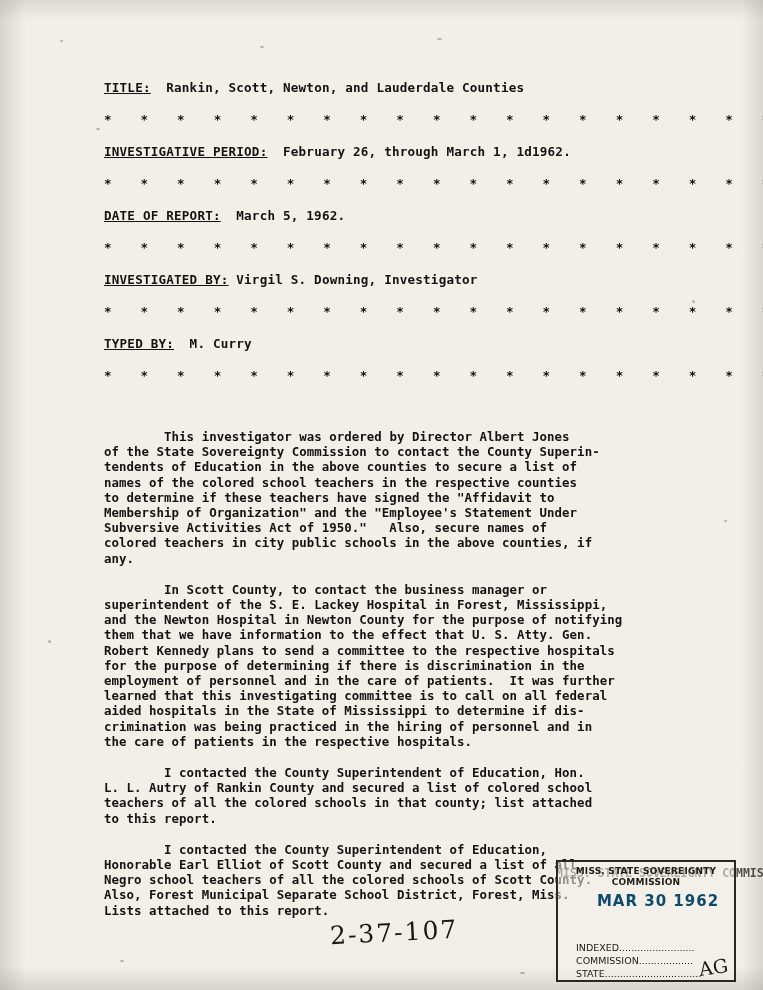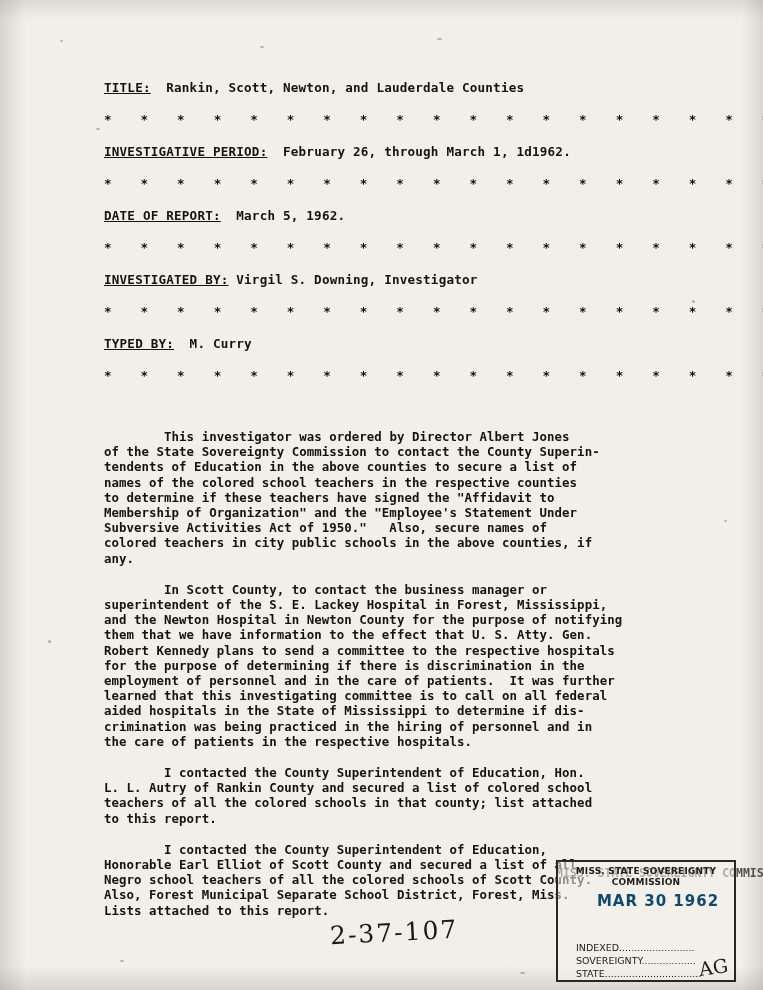--- a/index.html
+++ b/index.html
@@ -227,19 +227,19 @@
 
   <div class="handwriting">2-37-107</div>
 
   <div class="overlap-text">MISS. STATE SOVEREIGNTY COMMISSION</div>
 
   <div class="stamp">
     <div class="stamp-top">MISS. STATE SOVEREIGNTY COMMISSION</div>
     <div class="stamp-date">MAR 30 1962</div>
     <div class="stamp-fields">
       <div>INDEXED.........................</div>
-      <div>SOVEREIGNTY..................</div>
+      <div>COMMISSION..................</div>
       <div>STATE................................</div>
     </div>
     <div class="stamp-initials">AG</div>
   </div>
 
 </div>
 
 </body></html>

